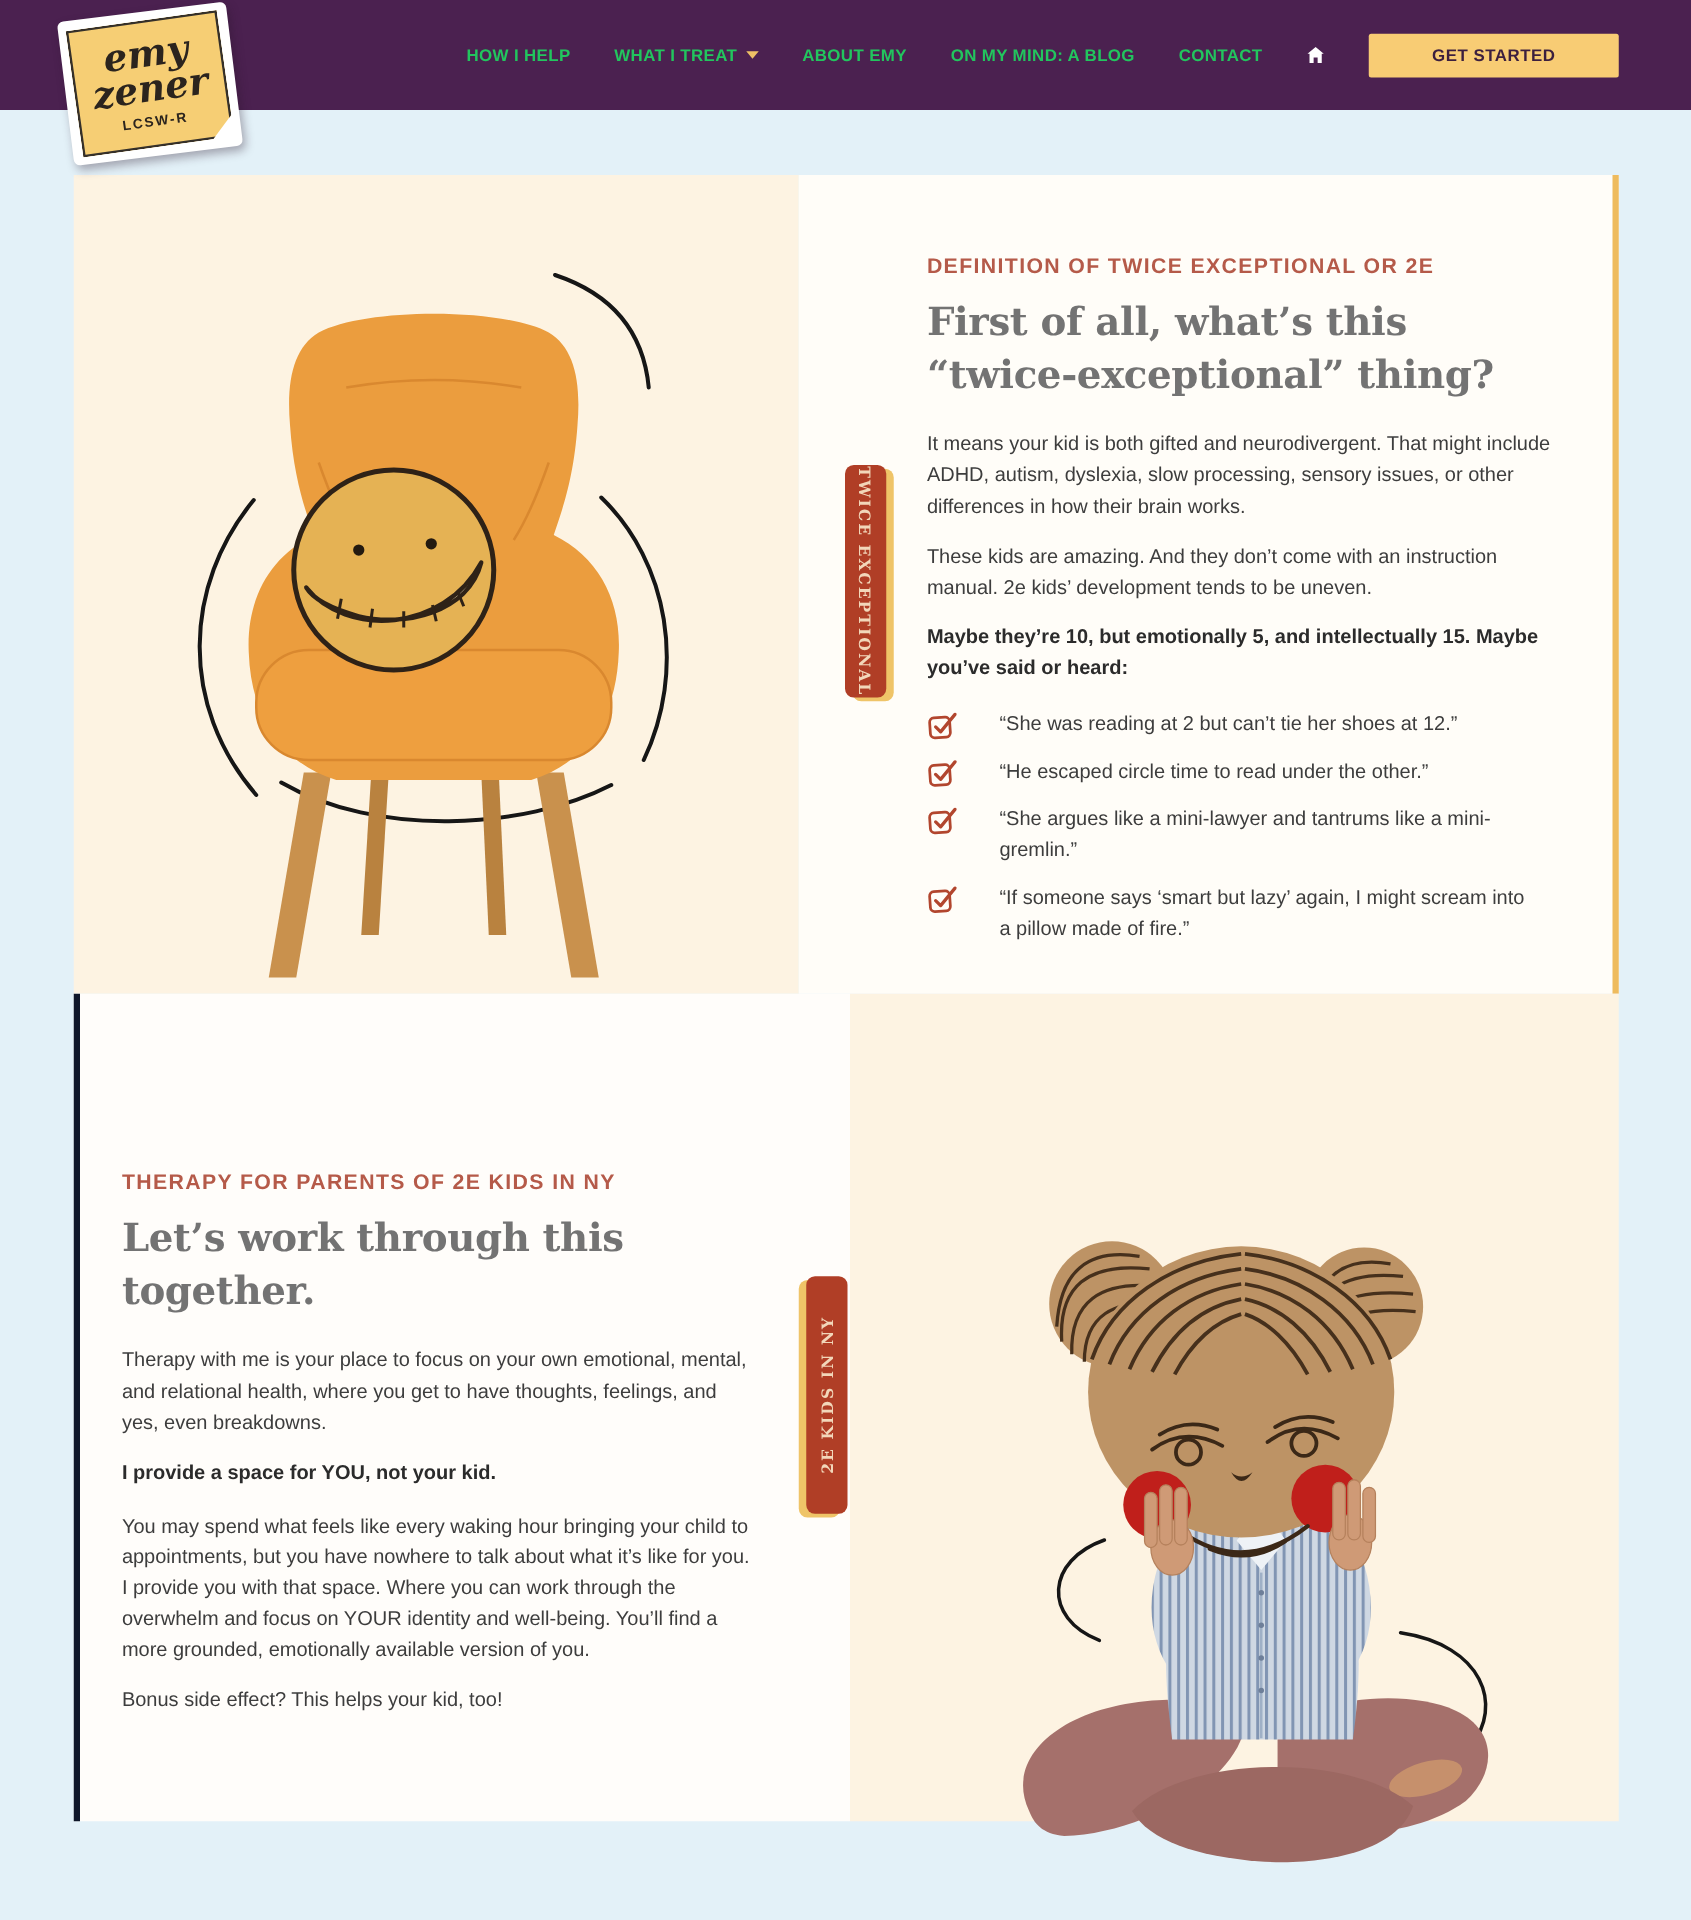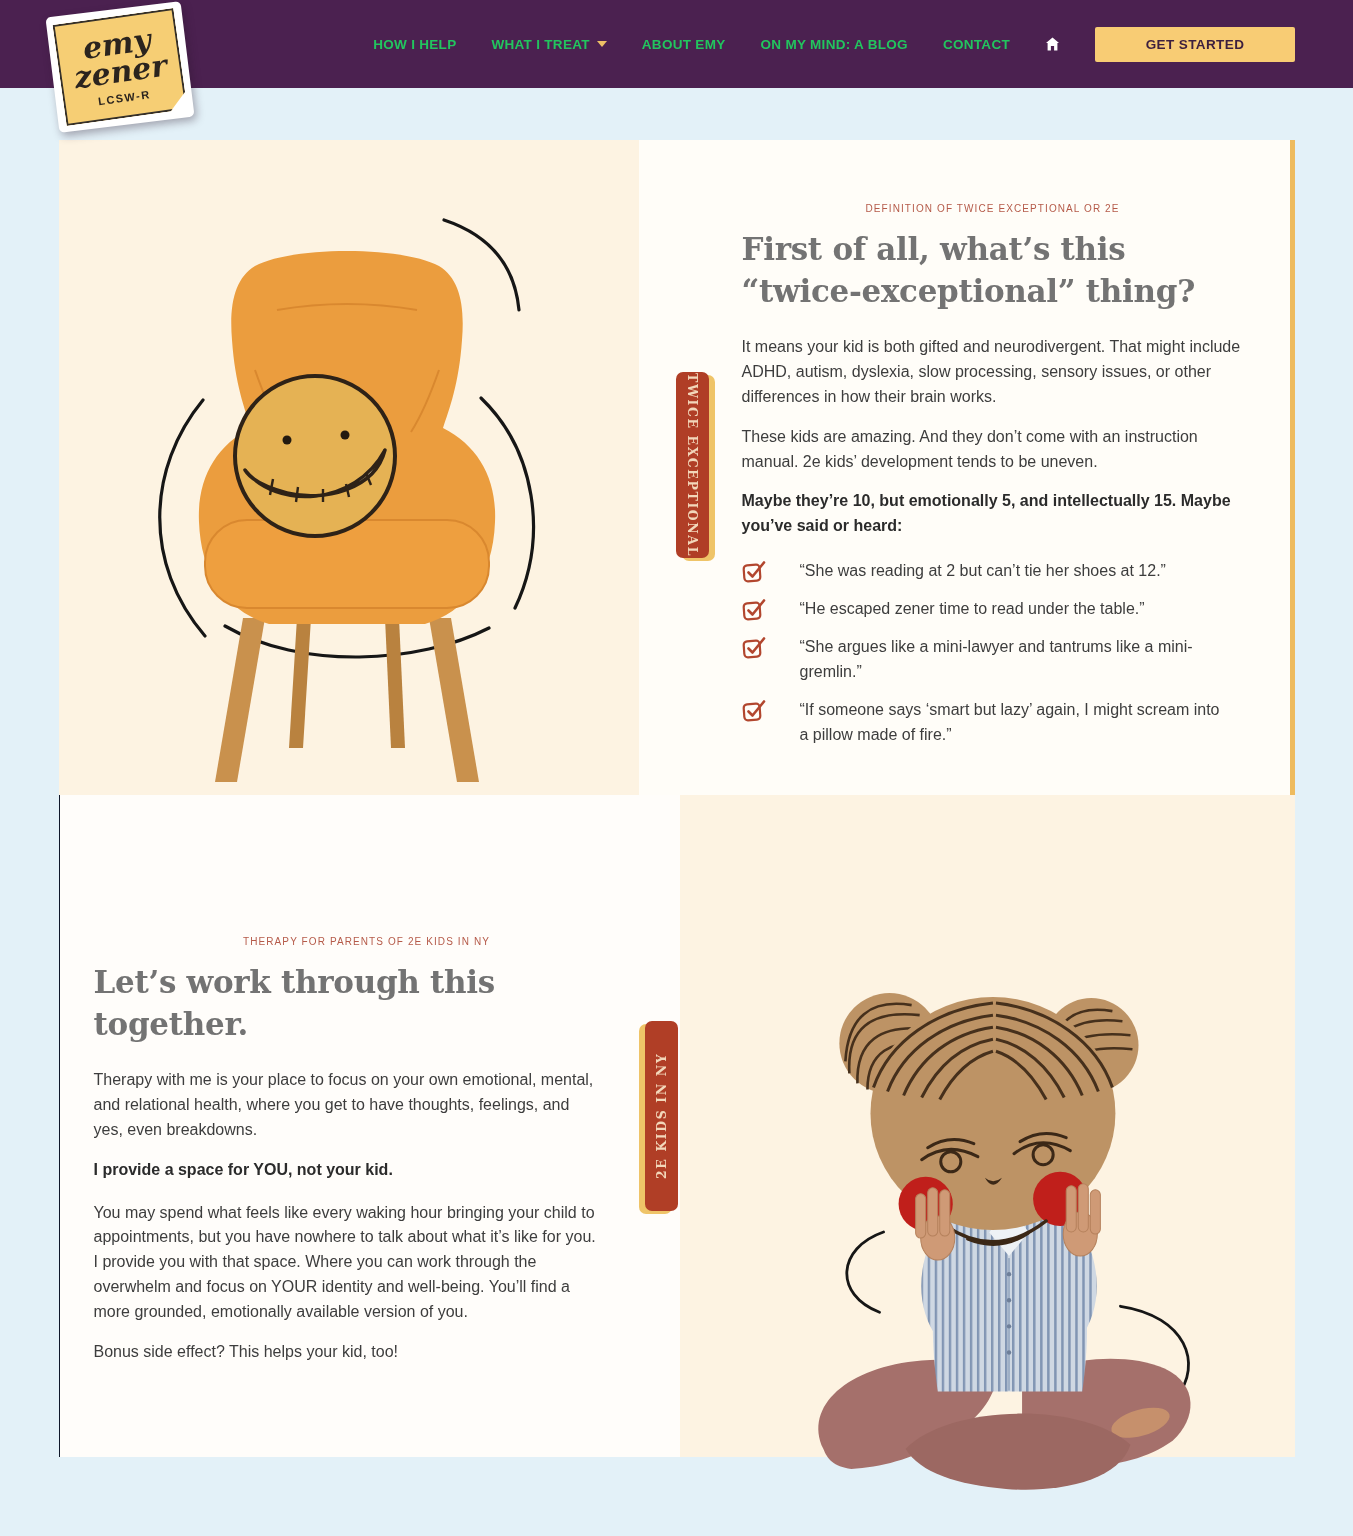--- a/index.html
+++ b/index.html
@@ -106,21 +106,21 @@
   }
   .row-1 .panel-text {
     flex:1;
     background:#fffdf8;
     border-right:5px solid #eebb5e;
     padding:63px 46px 0 103px;
   }
   .row-2 .panel-text {
     width:621px;
     background:#fffdfa;
-    border-left:1px solid #0f172a;
+    border-left:5px solid #0f172a;
     padding:141px 40px 0 34px;
   }
   .row-2 .panel-image {
     flex:1;
     background:#fdf3e2;
     overflow:visible;
   }
 
   
   .side-tab {
@@ -144,24 +144,23 @@
   }
   .tab-2 {
     left:586px; top:226px; height:190px;
     transform:rotate(180deg);
     box-shadow:6px -3px 0 #efc468;
   }
 
   
   .eyebrow {
     color:#b55a49;
-    font-size:10px; font-weight:normal;
+    font-size:17px; font-weight:bold;
     letter-spacing:1.1px;
     margin-bottom:15px;
-    text-align:center;
   }
   .section-heading {
     font-family:"DejaVu Serif", serif;
     font-weight:700;
     font-size:31px;
     letter-spacing:-.3px;
     line-height:1.35;
     color:#737373;
     max-width:520px;
     margin-bottom:22px;
@@ -300,21 +299,21 @@
             <rect x="2" y="6" width="16" height="16" rx="3.5" fill="none" stroke="#b2462e" stroke-width="2.2" transform="rotate(-4 10 14)"></rect>
             <path d="M6.5,13.5 L10.5,17.5 L22,3.5" fill="none" stroke="#b2462e" stroke-width="2.6" stroke-linecap="round" stroke-linejoin="round"></path>
           </svg>
           <span class="check-text">“She was reading at 2 but can’t tie her shoes at 12.”</span>
         </div>
         <div class="check-item">
           <svg width="25" height="25" viewBox="0 0 25 25">
             <rect x="2" y="6" width="16" height="16" rx="3.5" fill="none" stroke="#b2462e" stroke-width="2.2" transform="rotate(-4 10 14)"></rect>
             <path d="M6.5,13.5 L10.5,17.5 L22,3.5" fill="none" stroke="#b2462e" stroke-width="2.6" stroke-linecap="round" stroke-linejoin="round"></path>
           </svg>
-          <span class="check-text">“He escaped zener time to read under the table.”</span>
+          <span class="check-text">“He escaped circle time to read under the other.”</span>
         </div>
         <div class="check-item">
           <svg width="25" height="25" viewBox="0 0 25 25">
             <rect x="2" y="6" width="16" height="16" rx="3.5" fill="none" stroke="#b2462e" stroke-width="2.2" transform="rotate(-4 10 14)"></rect>
             <path d="M6.5,13.5 L10.5,17.5 L22,3.5" fill="none" stroke="#b2462e" stroke-width="2.6" stroke-linecap="round" stroke-linejoin="round"></path>
           </svg>
           <span class="check-text">“She argues like a mini-lawyer and tantrums like a mini-gremlin.”</span>
         </div>
         <div class="check-item">
           <svg width="25" height="25" viewBox="0 0 25 25">

